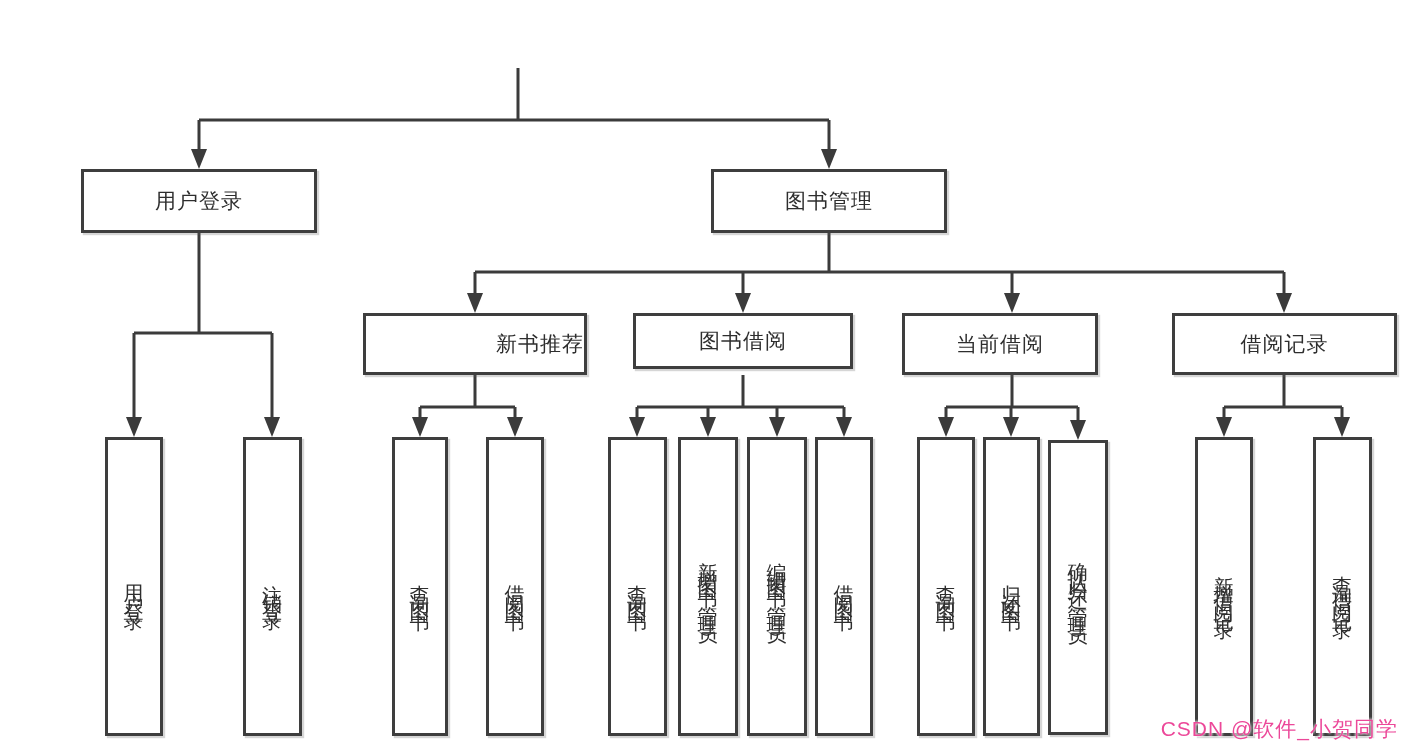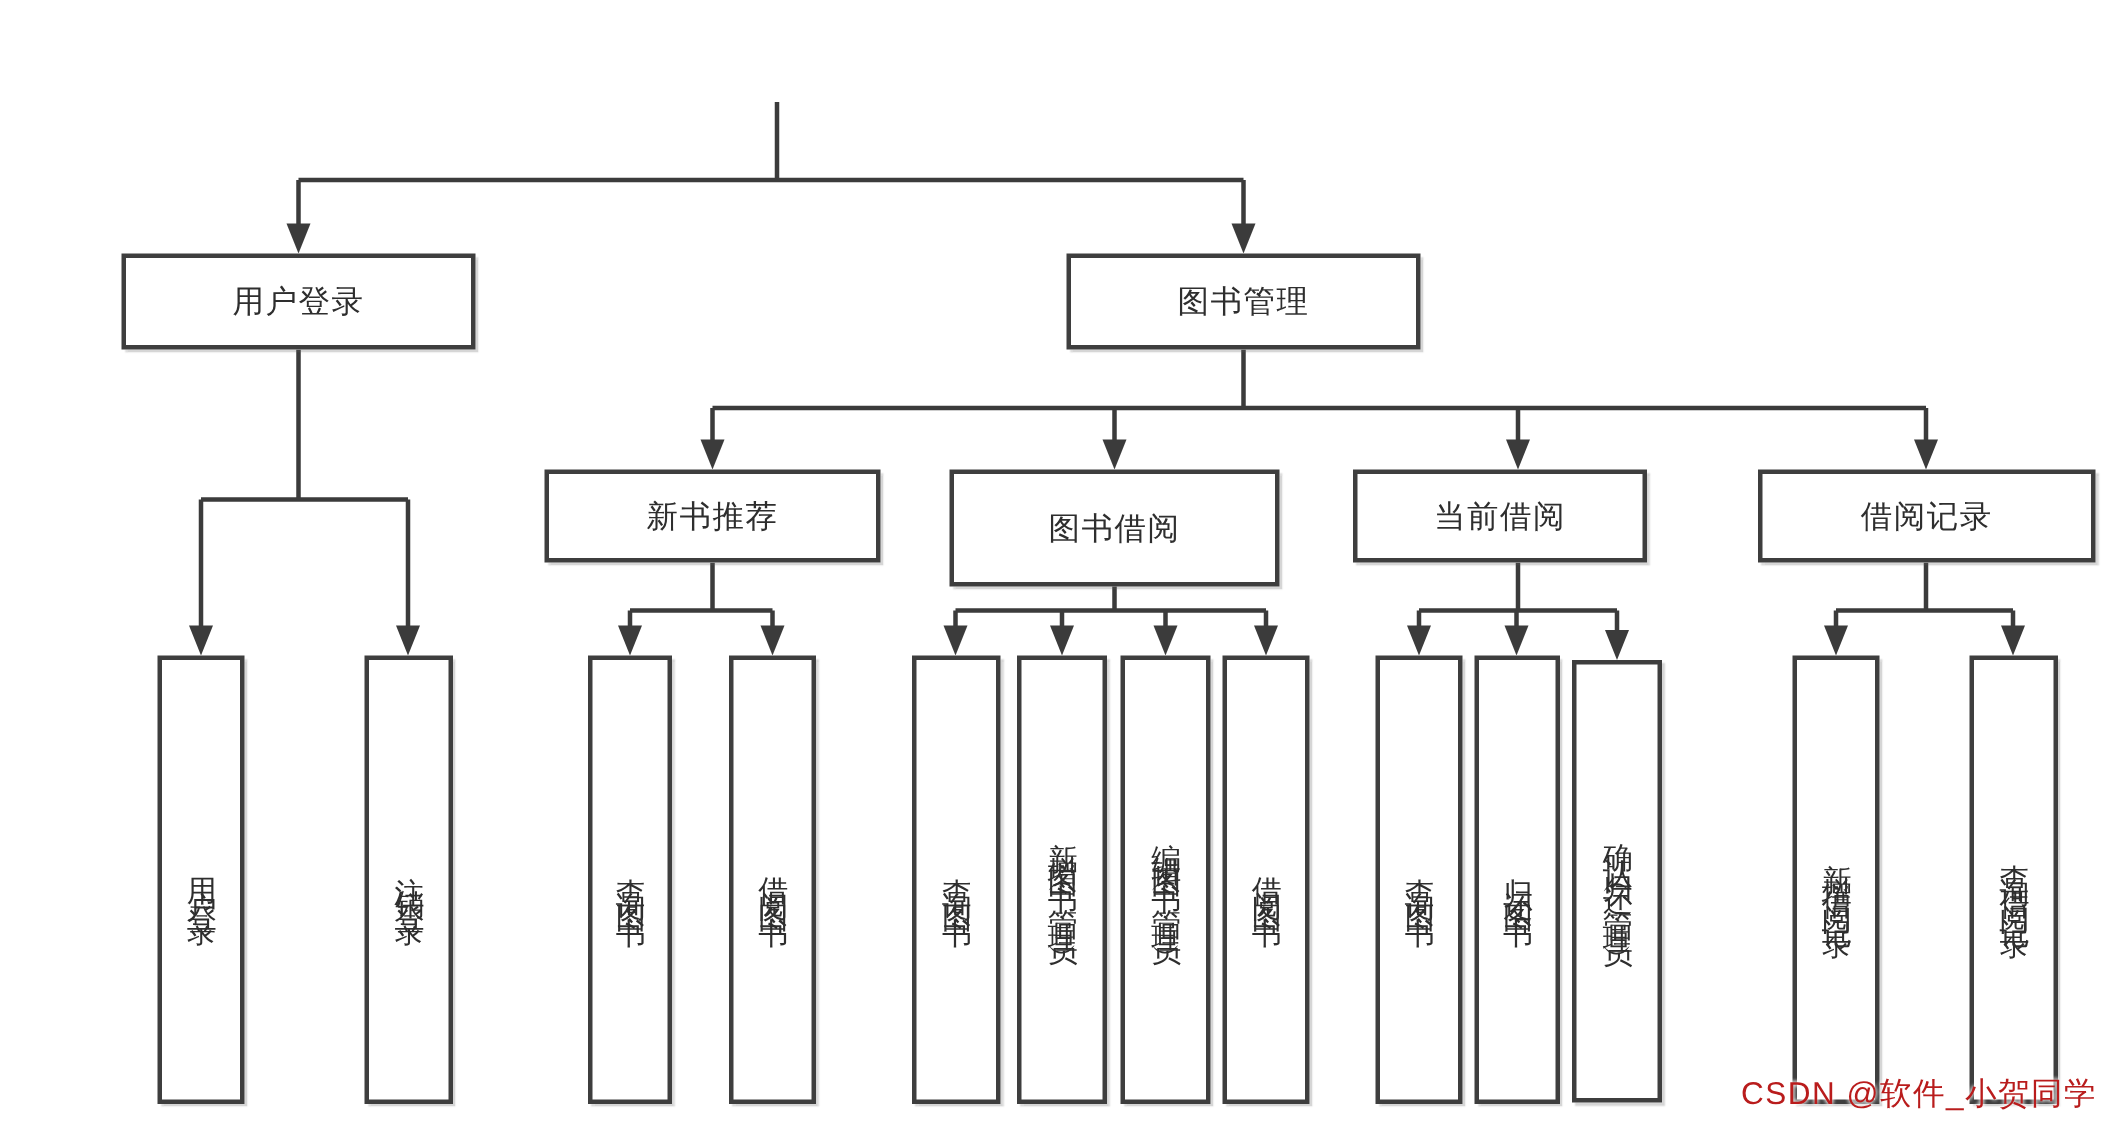--- a/index.html
+++ b/index.html
@@ -43,21 +43,21 @@
     line-height: 1;
     letter-spacing: 9px;
     white-space: nowrap;
   }
   #watermark {
     position: absolute;
     right: 7px;
     bottom: 4px;
     z-index: 3;
     font-size: 21px;
-    color: #b91c1c;
+    color: #ec4899;
     text-shadow: 0 0 3px #ffffff, 0 0 3px #ffffff;
     letter-spacing: 1px;
   }
 </style>
 </head>
 <body>
 
 <div id="canvas">
 
   <svg id="connectors" viewBox="0 0 1405 747" xmlns="http://www.w3.org/2000/svg">
@@ -91,24 +91,24 @@
   </svg>
 
 
   <div class="node hnode" style="left:81px; top:169px; width:236px; height:64px;">
     <span>用户登录</span>
   </div>
   <div class="node hnode" style="left:711px; top:169px; width:236px; height:64px;">
     <span>图书管理</span>
   </div>
 
-  <div class="node hnode" style="left:363px; top:313px; width:224px; height:62px;">
+  <div class="node hnode" style="left:363px; top:313px; width:224px; height:62px;justify-content:flex-end;">
     <span>新书推荐</span>
   </div>
-  <div class="node hnode" style="left:633px; top:313px; width:220px; height:78px;">
+  <div class="node hnode" style="left:633px; top:313px; width:220px; height:56px;">
     <span>图书借阅</span>
   </div>
   <div class="node hnode" style="left:902px; top:313px; width:196px; height:62px;">
     <span>当前借阅</span>
   </div>
   <div class="node hnode" style="left:1172px; top:313px; width:225px; height:62px;">
     <span>借阅记录</span>
   </div>
 
   <div class="node vnode" style="left:105px; top:437px; width:58px; height:299px;">

